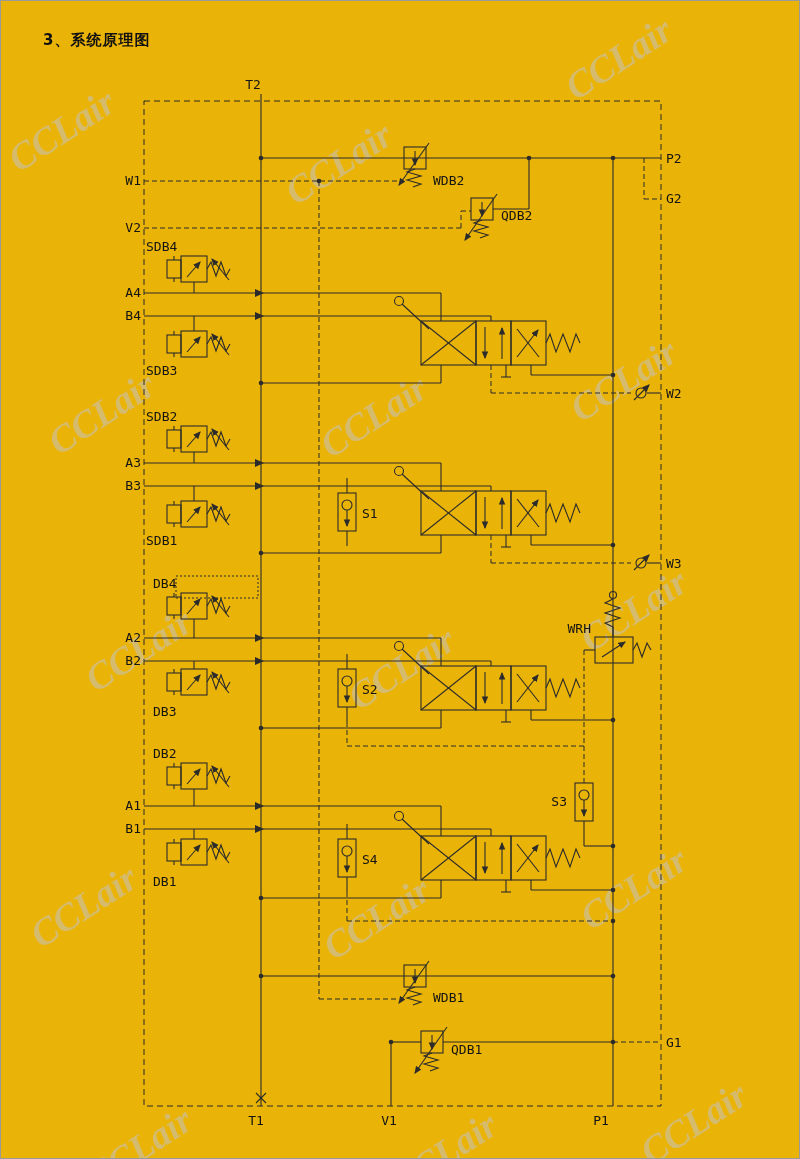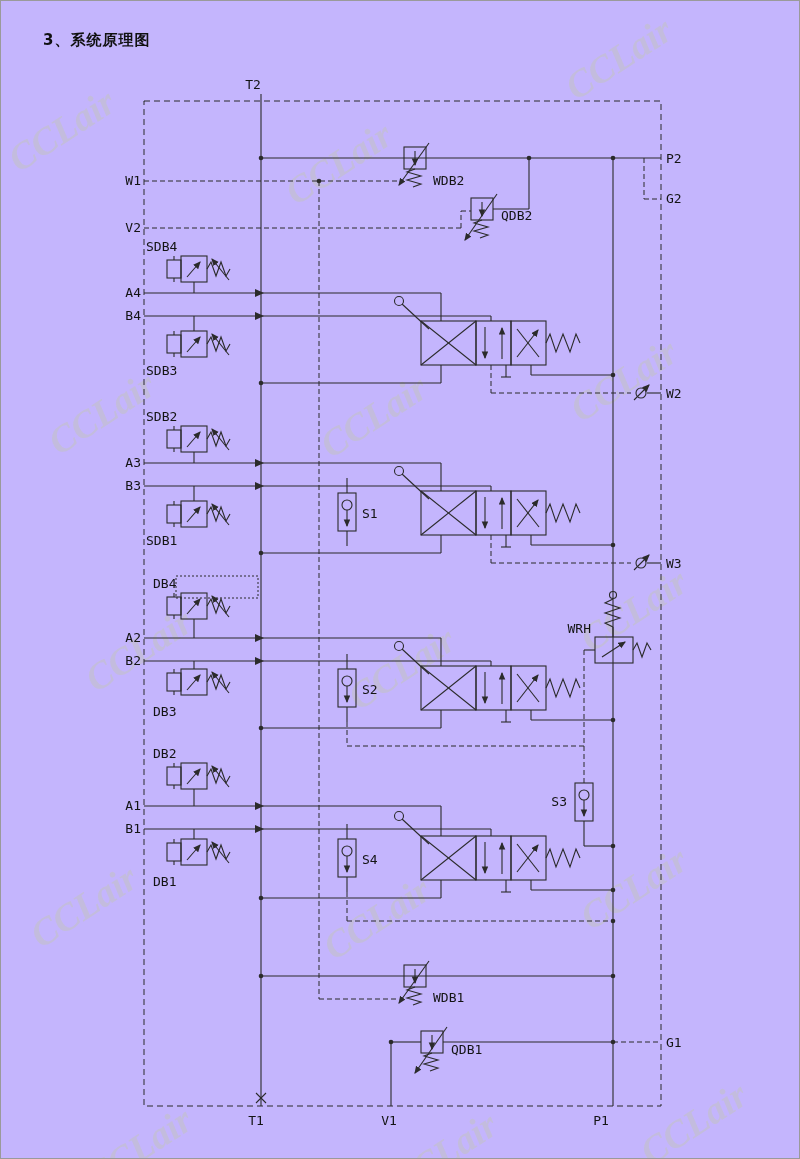--- a/index.html
+++ b/index.html
@@ -1,16 +1,16 @@
 <!DOCTYPE html>
 <html><head>
 <meta charset="utf-8">
 <style>
   html,body{margin:0;padding:0;background:#ffffff}
-  .page{position:relative;width:800px;height:1159px;background:#c4b5fd;border:1px solid #9a9a9a;
+  .page{position:relative;width:800px;height:1159px;background:#eab308;border:1px solid #9a9a9a;
         box-sizing:border-box;overflow:hidden;font-family:"DejaVu Sans",sans-serif}
   .title{position:absolute;left:42px;top:30px;font-size:15px;font-weight:bold;color:#111;
          letter-spacing:1px;font-family:"DejaVu Sans",sans-serif}
   svg{position:absolute;left:0;top:0}
   svg text{font-family:"DejaVu Sans Mono","Liberation Mono",monospace;font-size:13px;fill:#141414}
   .wm{font-family:"Liberation Serif","DejaVu Serif",serif;font-size:38px;font-style:italic;
       font-weight:bold;fill:#c3c3c3;opacity:.55}
   .ln{stroke:#2b2b2b;stroke-width:1.1;fill:none}
   .lnd{stroke:#2b2b2b;stroke-width:1;fill:none;stroke-dasharray:5 3}
   .bx{stroke:#2b2b2b;stroke-width:1.1;fill:none}

